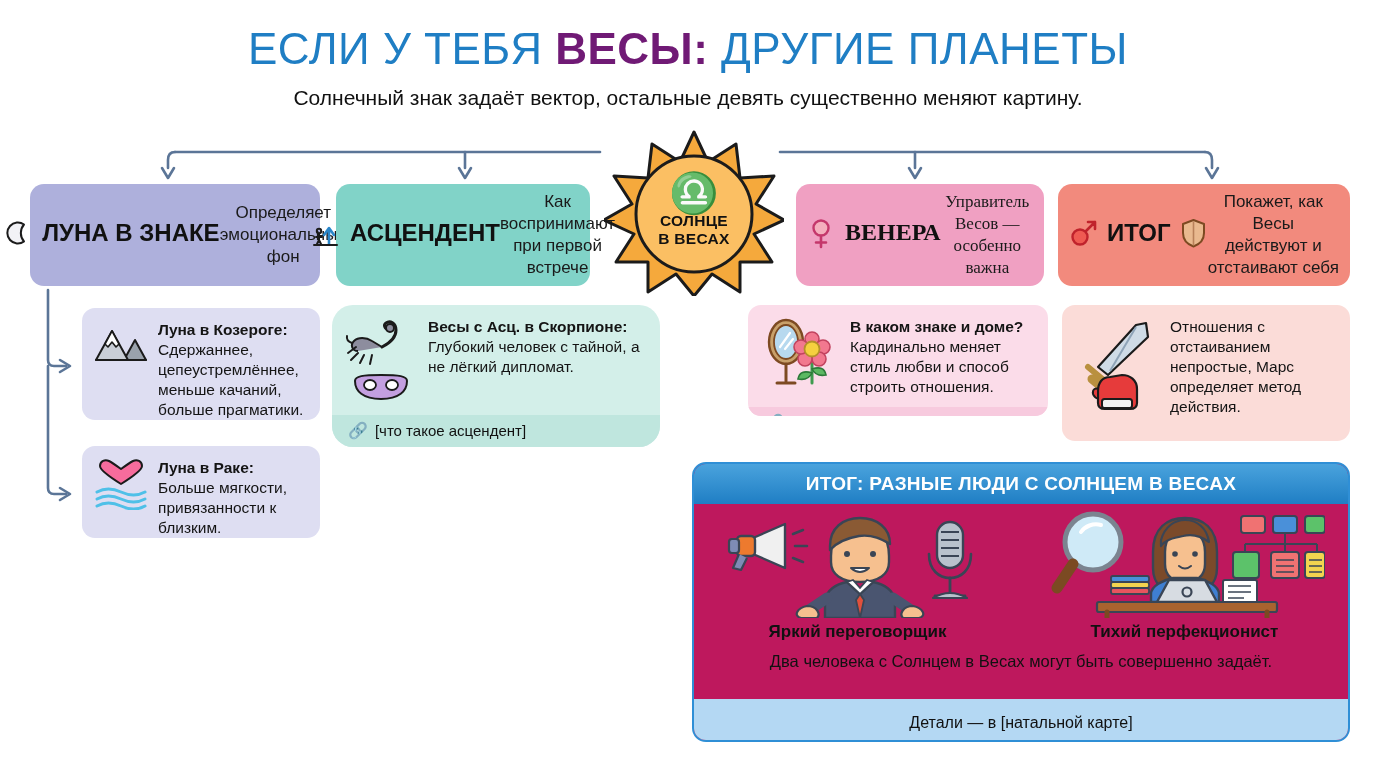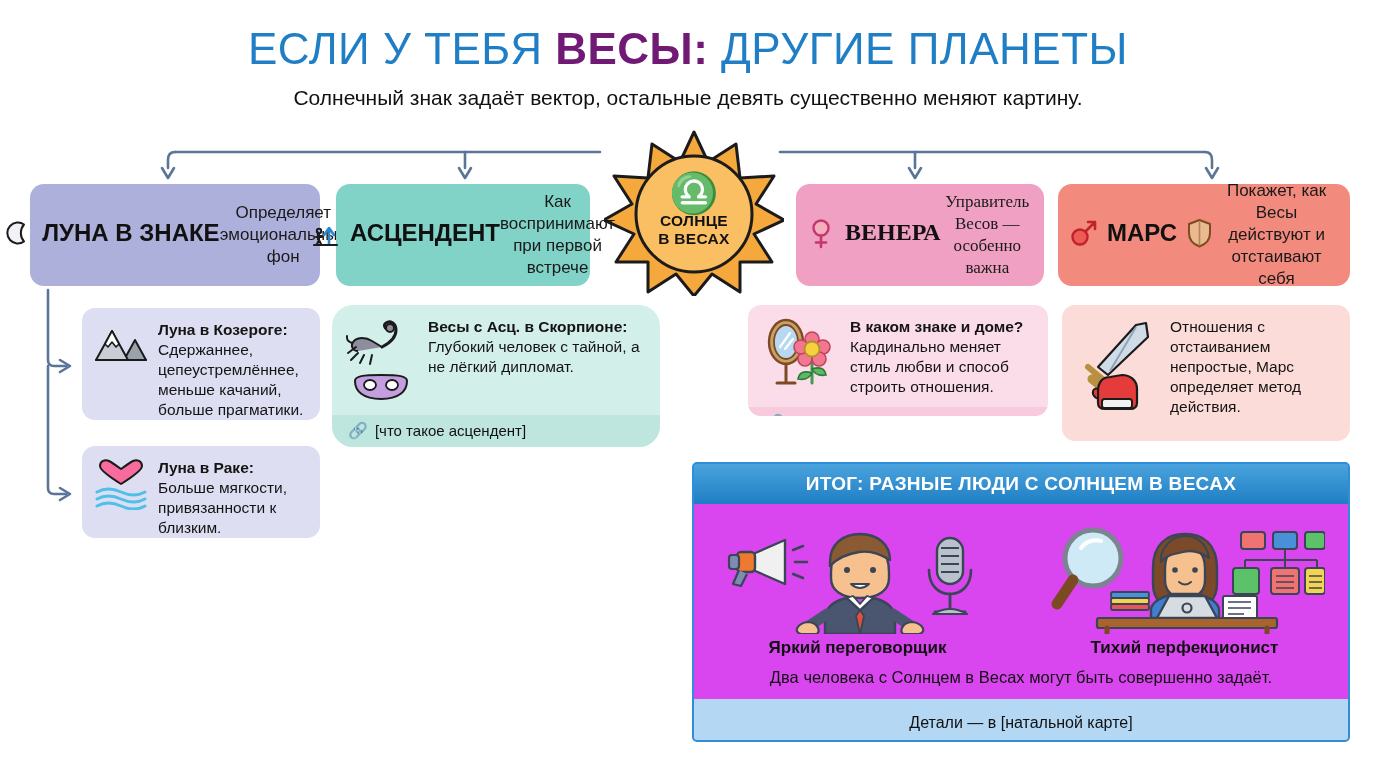--- a/index.html
+++ b/index.html
@@ -77,29 +77,29 @@
   #sub-moon-2 { left: 82px;  top: 446px; width: 238px; height: 92px;  background:#dedef2; }
   #sub-asc    { left: 332px; top: 305px; width: 328px; height: 142px; background:#d3efe9;border-radius:21px; }
   #sub-asc .link-strip { background:#bfe6de; }
   #sub-venus  { left: 748px; top: 305px; width: 300px; height: 111px; background:#fbdce9; }
   #sub-venus .link-strip { background:#f7cade; }
   #sub-mars   { left: 1062px; top: 305px; width: 288px; height: 136px; background:#fbdcd8; }
 
   
   #summary {
     position: absolute; left: 692px; top: 462px; width: 658px; height: 280px;
-    border-radius: 5px; overflow: hidden; background:#d946ef;
+    border-radius: 14px; overflow: hidden; background:#be185d;
     border: 2px solid #2f8fd6;
   }
   #summary-header {
     height: 40px; background: linear-gradient(180deg,#4aa3dd 0%, #1f7ec4 100%);
     display: flex; align-items: center; justify-content: center;
     color: #fff; font-size: 19px; font-weight: 700; letter-spacing: .3px;
   }
-  #summary-figs { display: flex; padding: 18px 0 0 0; }
+  #summary-figs { display: flex; padding: 2px 0 0 0; }
   .fig { flex: 1; display: flex; flex-direction: column; align-items: center; }
   .fig-caption { font-size: 17px; font-weight: 700; color: #111; margin-top: 4px; }
   #summary-note {
     text-align: center; font-size: 16.5px; color:#111; margin-top: 10px;
   }
   #summary-footer {
     position: absolute; left: 0; bottom: 0; width: 100%;
     background: #b4d8f3; text-align: center;
     font-size: 16px; color: #111; padding: 15px 0 8px 0;
   }
@@ -194,21 +194,21 @@
       <div>особенно важна</div>
     </div>
   </div>
 
   <div class="card" id="card-mars">
     <div class="card-head">
       <svg width="30" height="30" viewBox="0 0 30 30">
         <circle cx="12" cy="19" r="7.5" fill="#ef5a52" stroke="#c0232c" stroke-width="2.4"></circle>
         <path d="M18 13 L27 4 M20 4 H27 V11" fill="none" stroke="#c0232c" stroke-width="2.6" stroke-linecap="round" stroke-linejoin="round"></path>
       </svg>
-      <span class="card-title">МАРС</span>
+      <span class="card-title">ИТОГ</span>
       <svg width="27" height="30" viewBox="0 0 27 30">
         <path d="M13.5 2 L24 6 V15 C24 22 19 26.5 13.5 28.5 C8 26.5 3 22 3 15 V6 Z" fill="#e9b98f" stroke="#7d4a22" stroke-width="2" stroke-linejoin="round"></path>
         <path d="M13.5 3.5 L13.5 27.5" stroke="#b9815a" stroke-width="1.6"></path>
       </svg>
     </div>
     <div class="card-sub">
       <div>Покажет, как Весы</div>
       <div>действуют и отстаивают себя</div>
     </div>
   </div>

